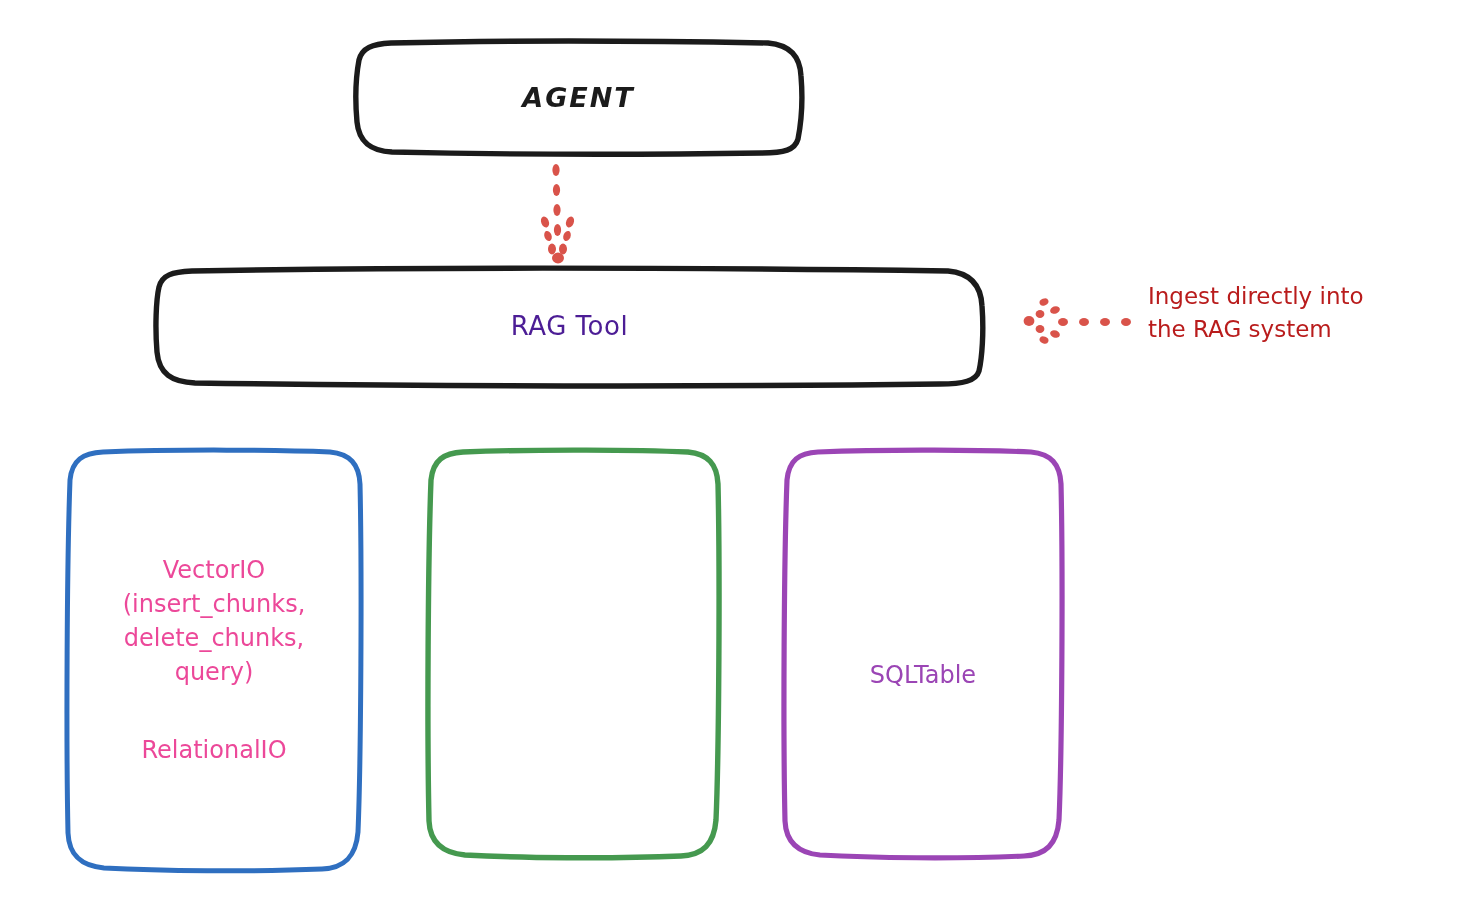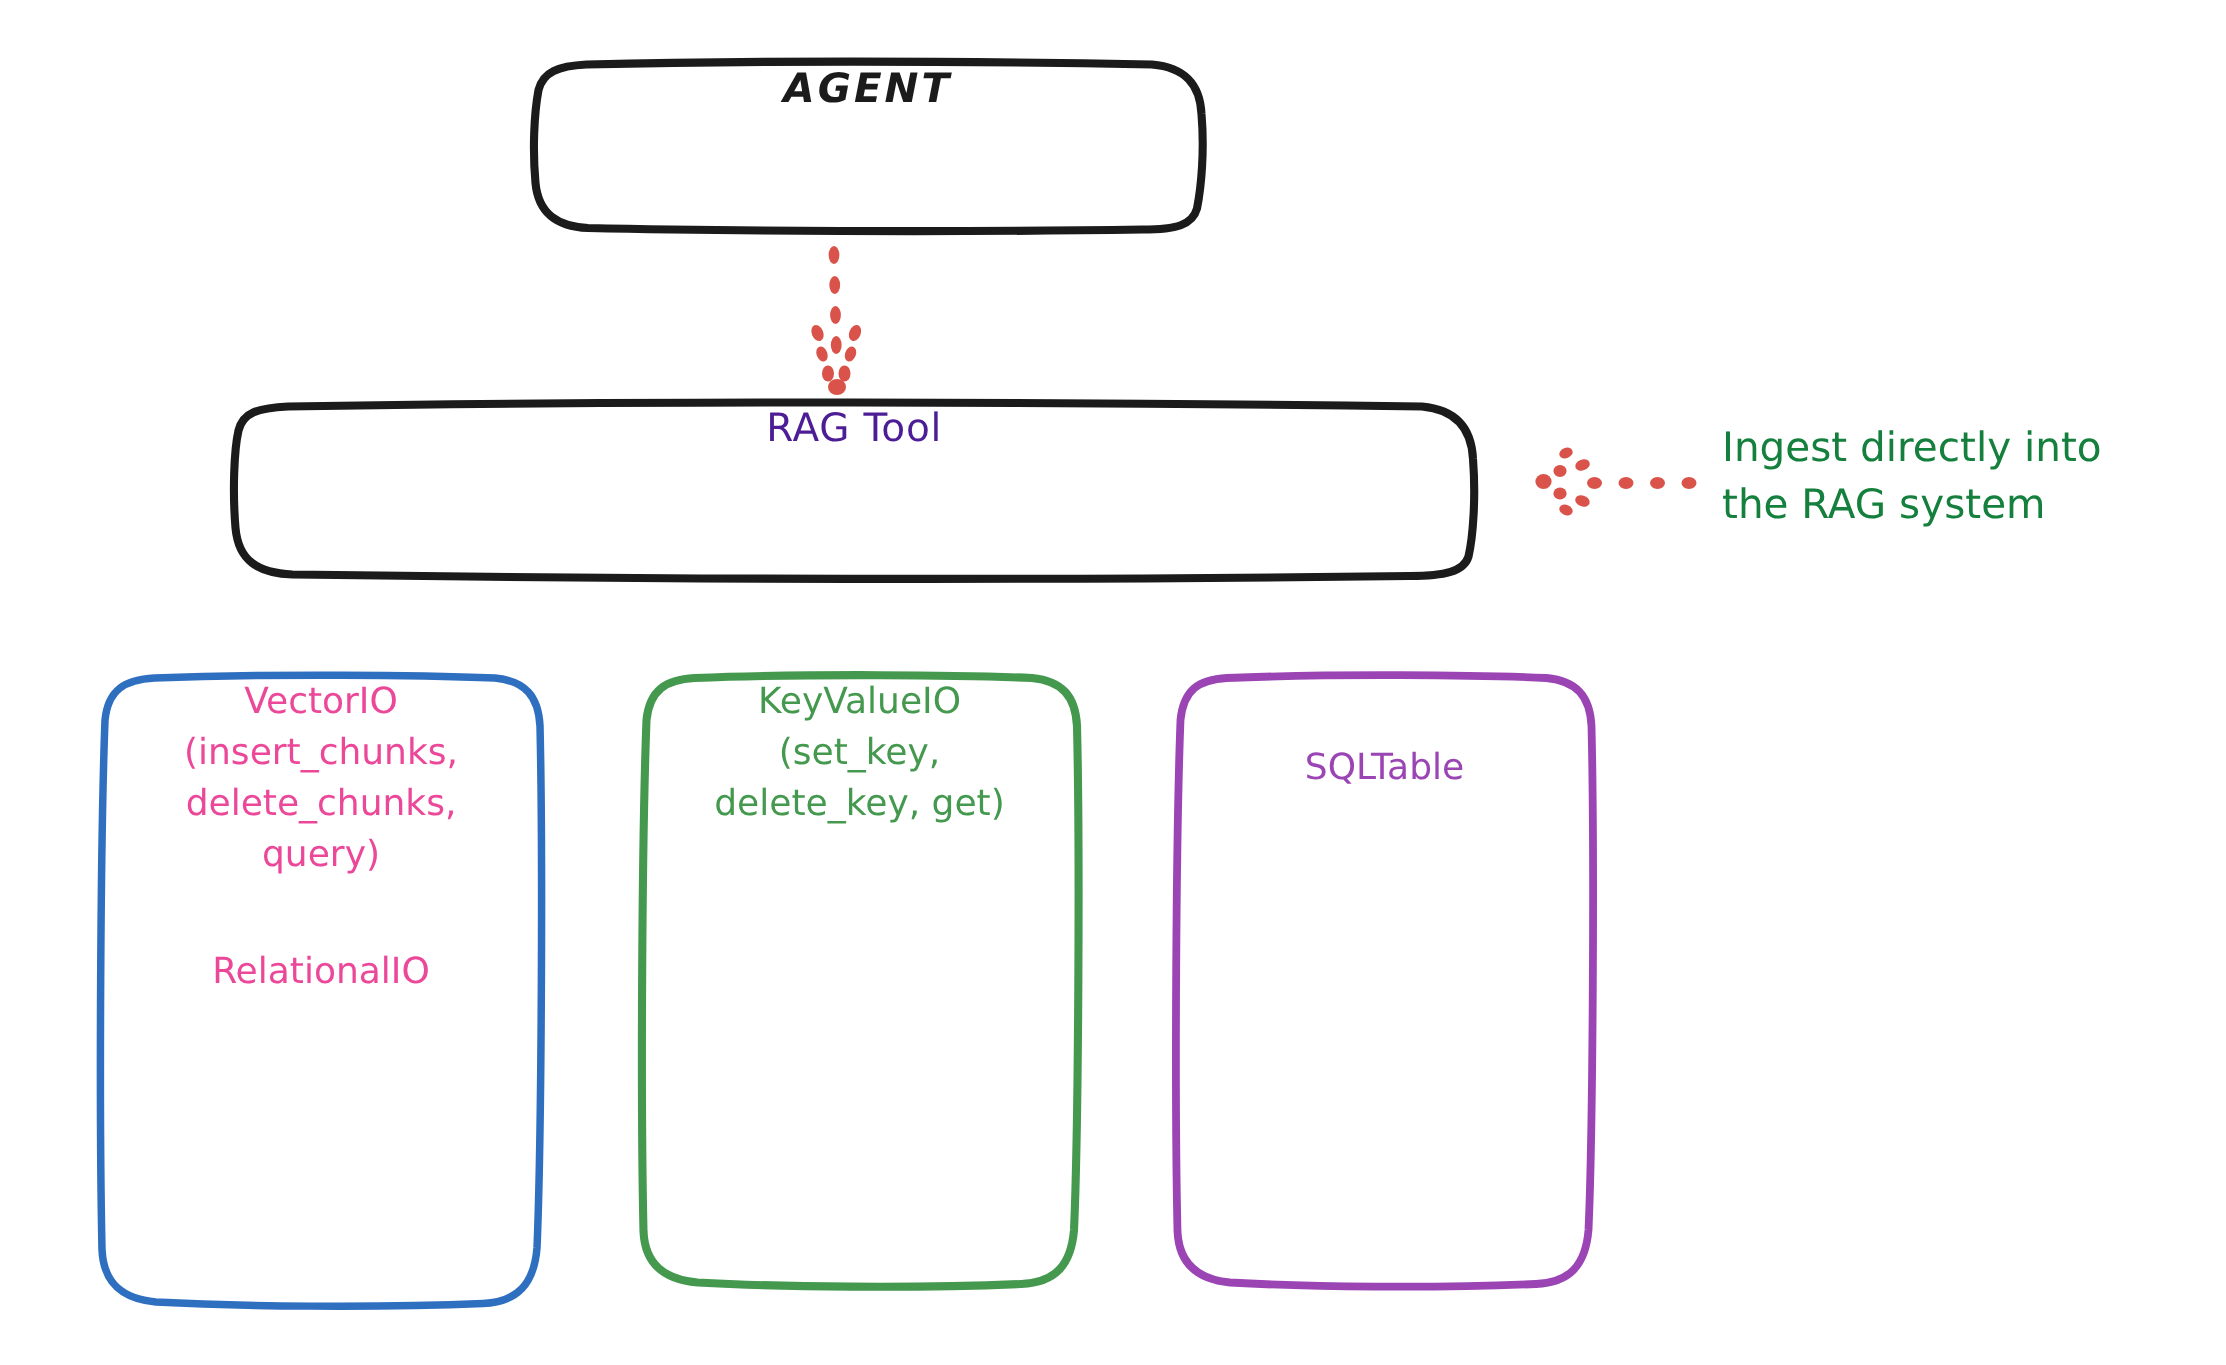--- a/index.html
+++ b/index.html
@@ -19,21 +19,21 @@
     inset: 0;
     width: 1484px;
     height: 910px;
   }
   .node {
     position: absolute;
     box-sizing: border-box;
     display: flex;
     flex-direction: column;
     align-items: center;
-    justify-content: flex-start;
+    justify-content: center;
     text-align: center;
     pointer-events: auto;
   }
   .node-label {
     font-family: "DejaVu Sans", sans-serif;
     line-height: 1.3;
     white-space: pre-line;
   }
 
   
@@ -106,22 +106,22 @@
   }
   #relationalio-node .api-label,
   #relationalio-node .index-label { color: #9b45b5; }
 
   
   #ingest-annotation {
     position: absolute;
     left: 1148px;
     top: 280px;
     width: 330px;
-    color: #15803d;
-    font-size: 27px;
+    color: #b91c1c;
+    font-size: 23px;
     line-height: 1.42;
     text-align: left;
     white-space: pre-line;
   }
 </style>
 </head>
 <body>
 
 <svg id="canvas" viewBox="0 0 1484 910" xmlns="http://www.w3.org/2000/svg">
   <defs></defs>
@@ -227,23 +227,20 @@
 
 <div class="node provider" id="vectorio-node">
   <div class="node-label api-label">VectorIO
 (insert_chunks,
 delete_chunks,
 query)</div>
   <div class="node-label index-label">RelationalIO</div>
 </div>
 
 <div class="node provider" id="keyvalueio-node">
-  <div class="node-label api-label">KeyValueIO
-(set_key,
-delete_key, get)</div>
 </div>
 
 <div class="node provider" id="relationalio-node">
   <div class="node-label index-label">SQLTable</div>
 </div>
 
 <div id="ingest-annotation">Ingest directly into
 the RAG system</div>
 
 </body></html>

